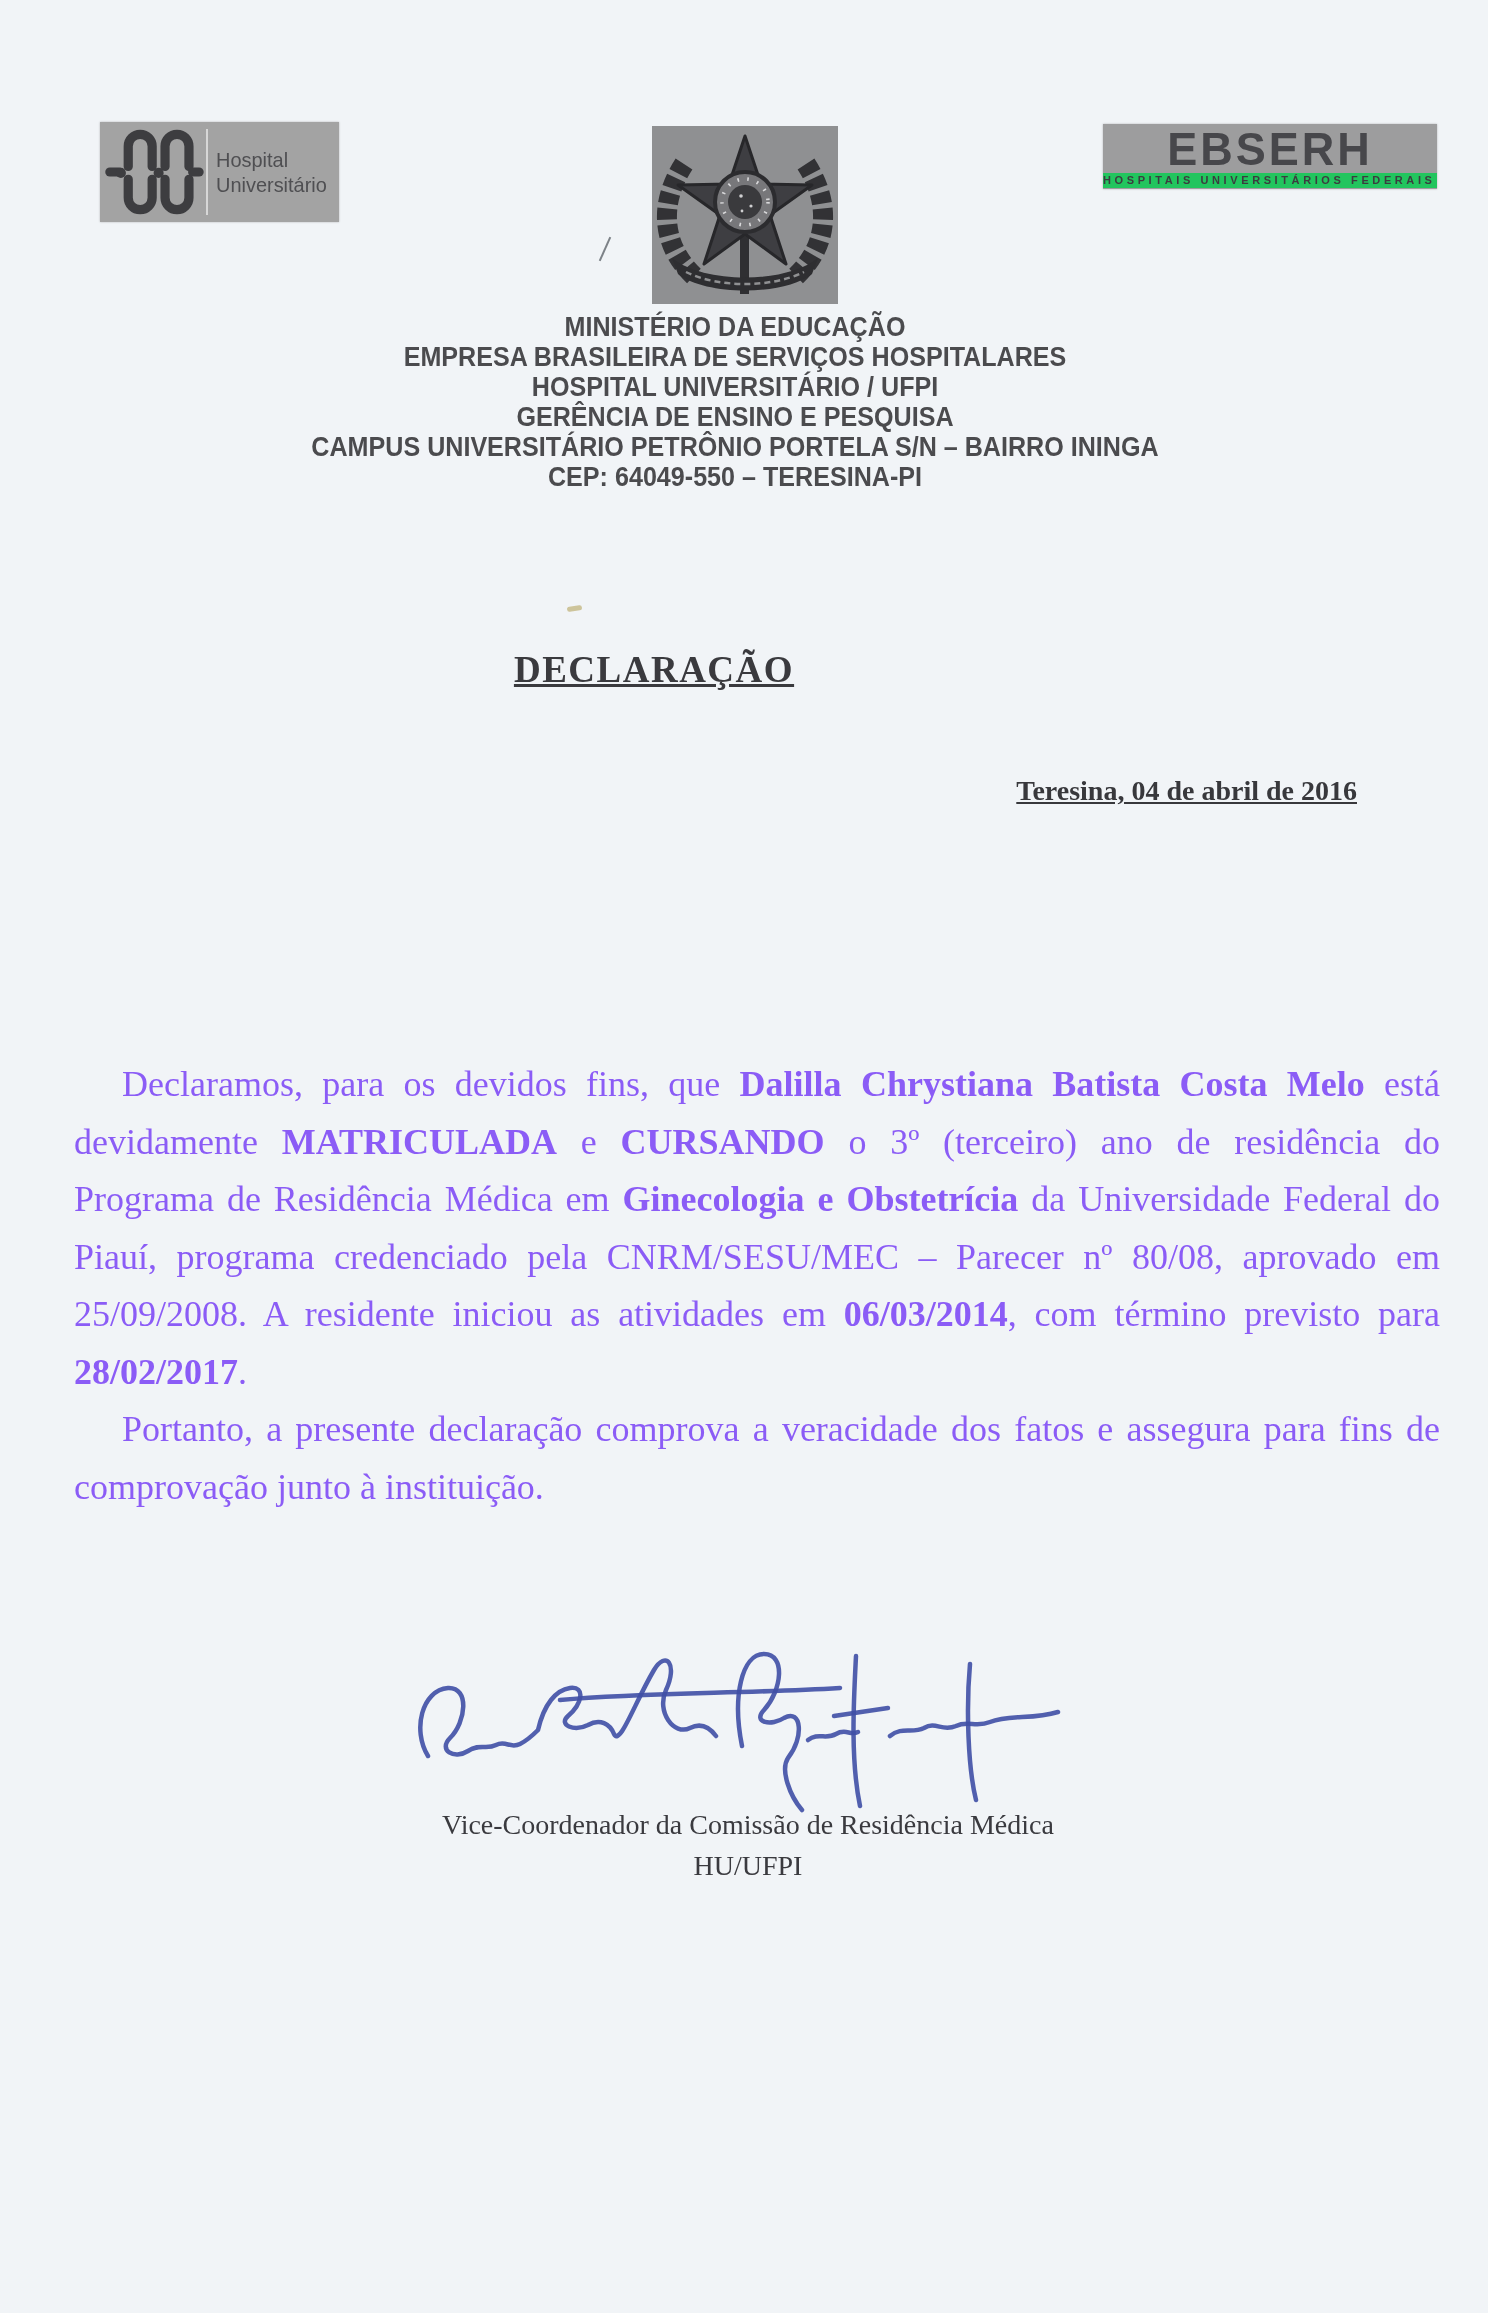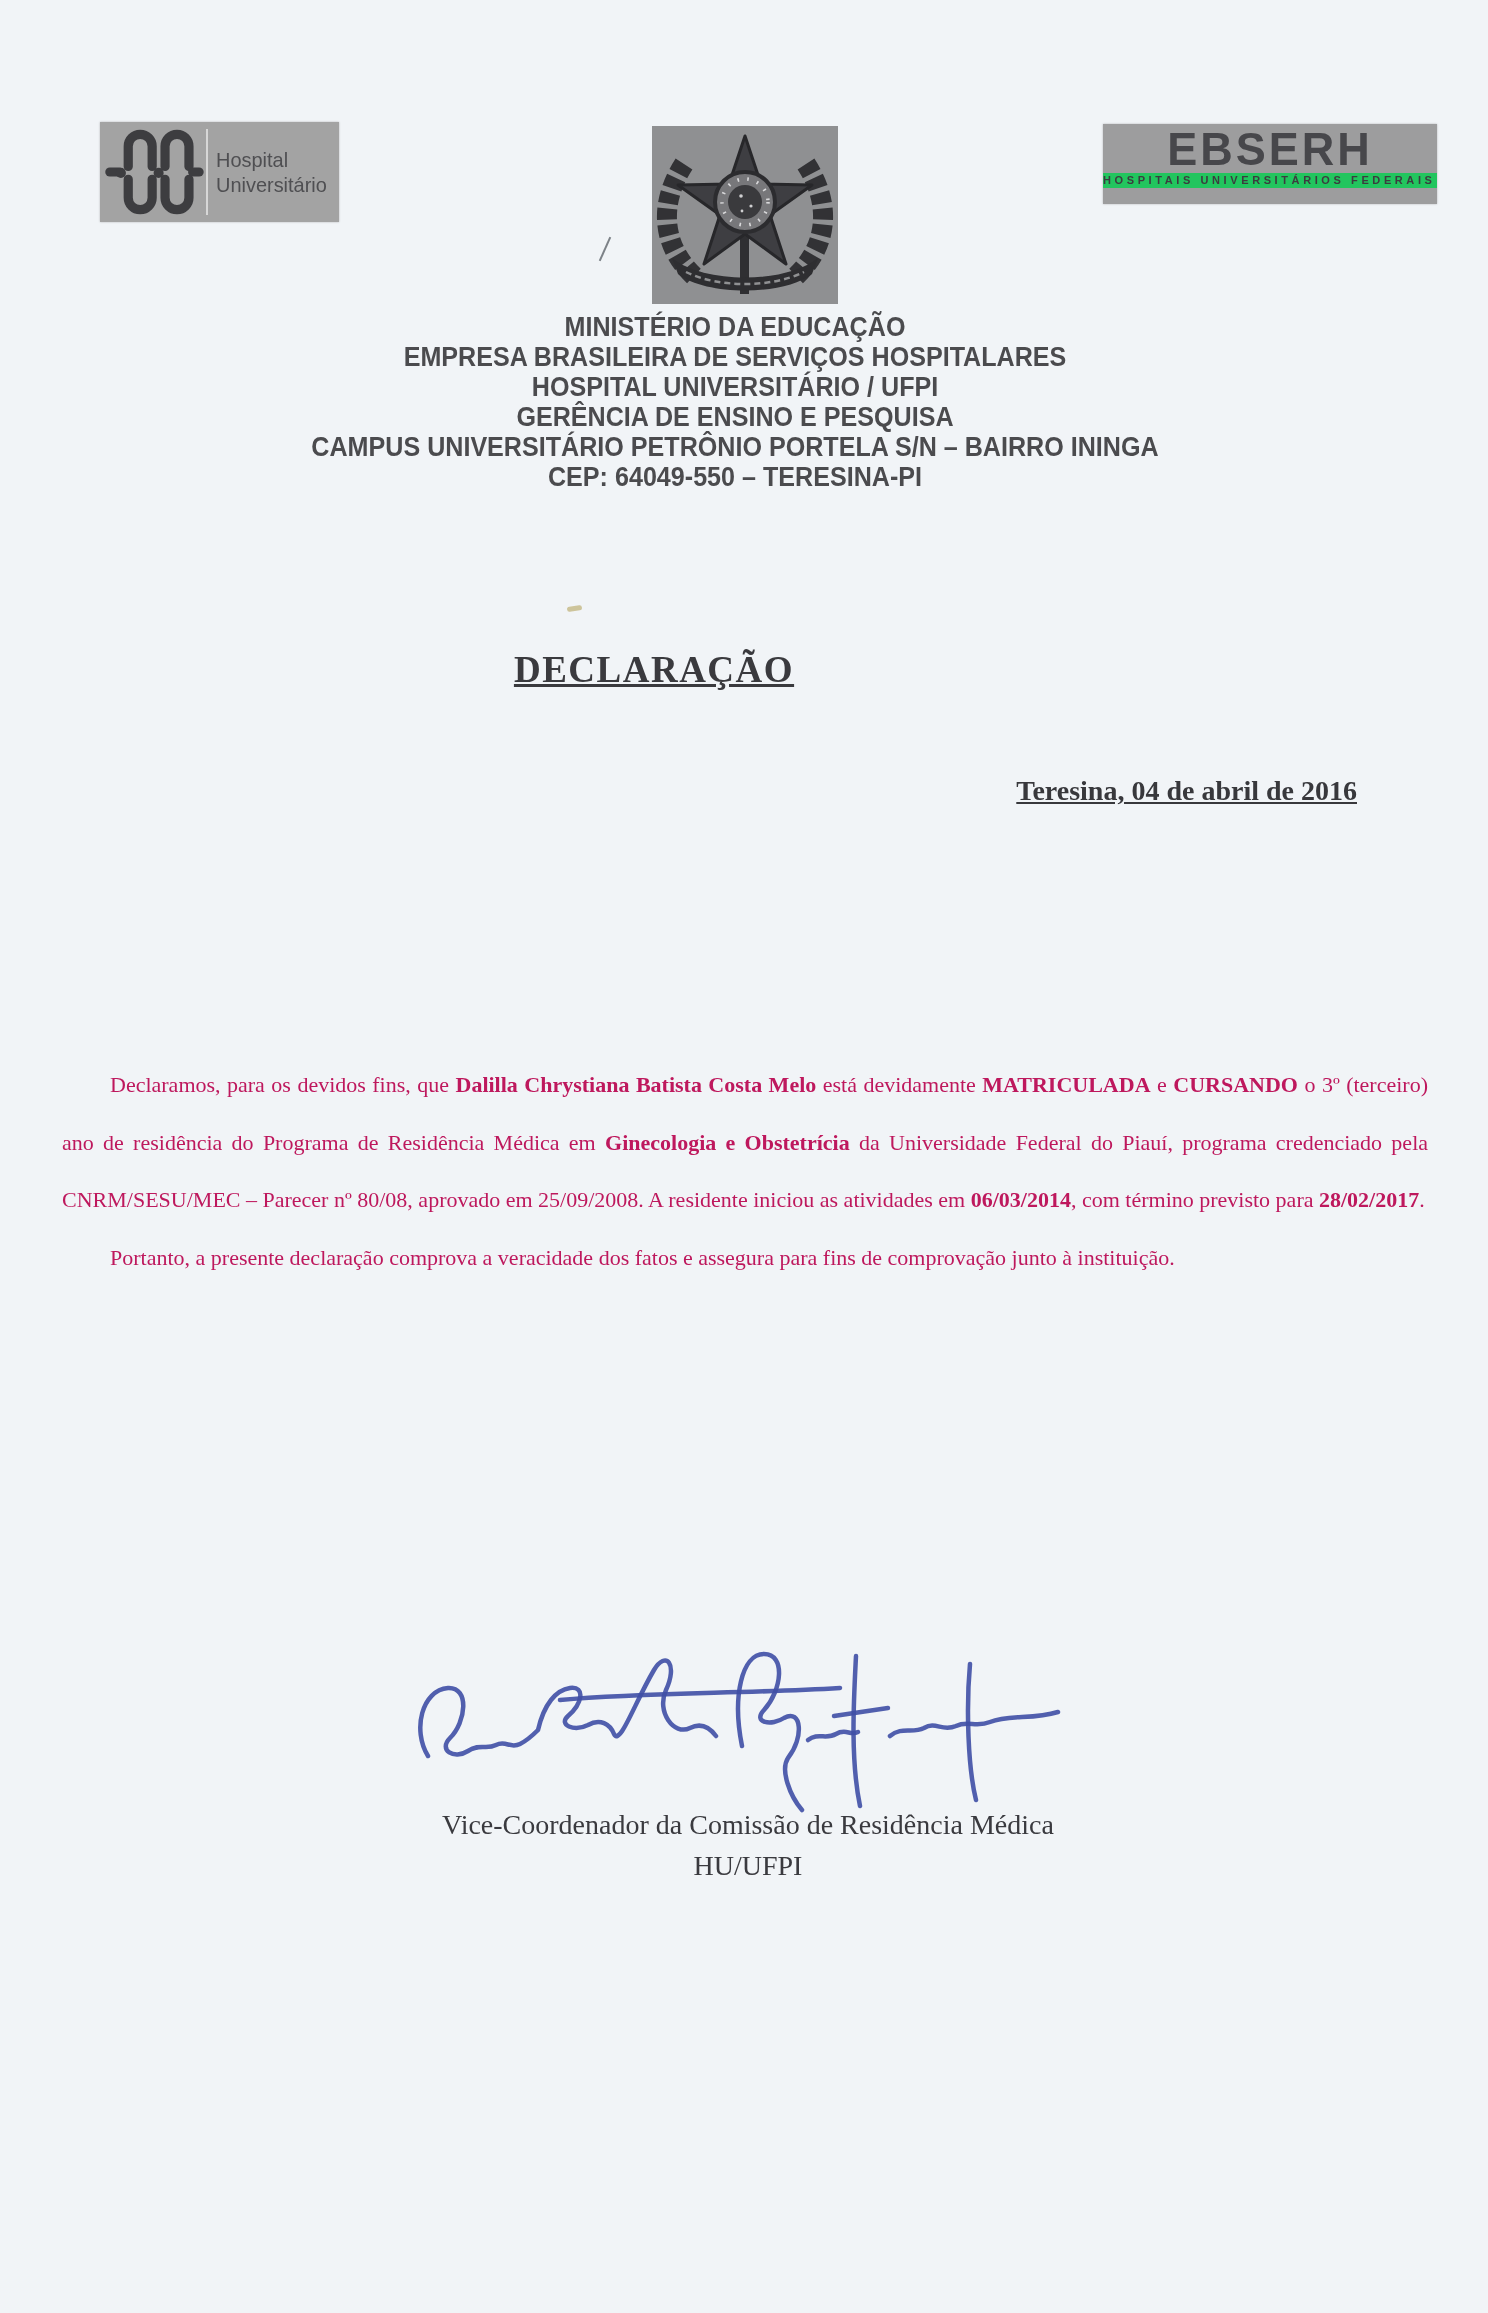--- a/index.html
+++ b/index.html
@@ -31,21 +31,21 @@
   .scan-slash{
     position:absolute;left:604px;top:236px;width:2px;height:26px;
     background:#7d8288;transform:rotate(24deg);
   }
   .scan-fleck{
     position:absolute;left:567px;top:606px;width:15px;height:5px;
     background:#cdc49b;border-radius:3px;transform:rotate(-8deg);
   }
 
   .ebserh{
-    position:absolute;left:1103px;top:124px;width:334px;height:80px;
+    position:absolute;left:1103px;top:124px;width:334px;height:65px;
     background:#9d9d9e;box-shadow:0 0 2px rgba(0,0,0,.25);
   }
   .ebserh-word{
     font-family:"Liberation Sans",sans-serif;font-weight:bold;
     font-size:45px;line-height:48px;letter-spacing:3px;color:#47474b;
     text-align:center;transform:scaleY(1.04);transform-origin:top center;
   }
   .ebserh-tagline{
     margin-top:1px;height:15px;background:#22c55e;
     font-family:"Liberation Sans",sans-serif;font-weight:bold;
@@ -67,22 +67,22 @@
     text-align:center;font-weight:bold;font-size:37px;
     letter-spacing:1.5px;color:#3a3a3e;text-decoration:underline;
   }
   .date-line{
     position:absolute;top:775px;right:131px;
     font-weight:bold;font-size:28px;color:#38383c;text-decoration:underline;
   }
 
   
   .body-text{
-    position:absolute;left:62px;top:1056px;width:1366px;
-    font-size:22px;line-height:57.5px;text-align:justify;color:#be185d;
+    position:absolute;left:74px;top:1056px;width:1366px;
+    font-size:36px;line-height:57.5px;text-align:justify;color:#8b5cf6;
   }
   .body-text p{margin:0;text-indent:48px;}
 
   
   .sig-svg{position:absolute;left:410px;top:1638px;width:680px;height:195px;}
   .sig-name{
     position:absolute;left:0;top:1750px;width:1308px;
     text-align:center;font-weight:bold;font-size:29px;color:#313136;
   }
   .sig-role{

